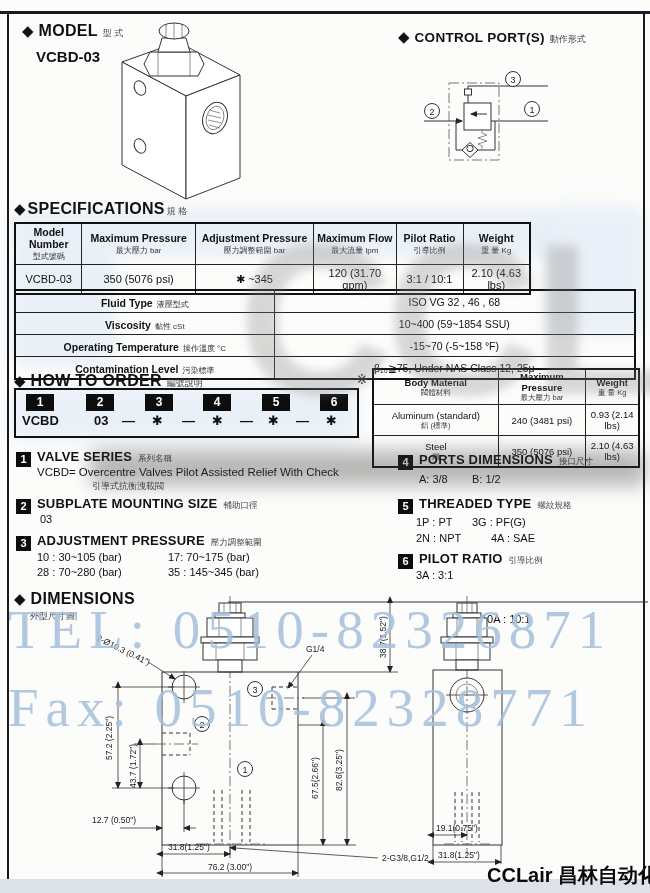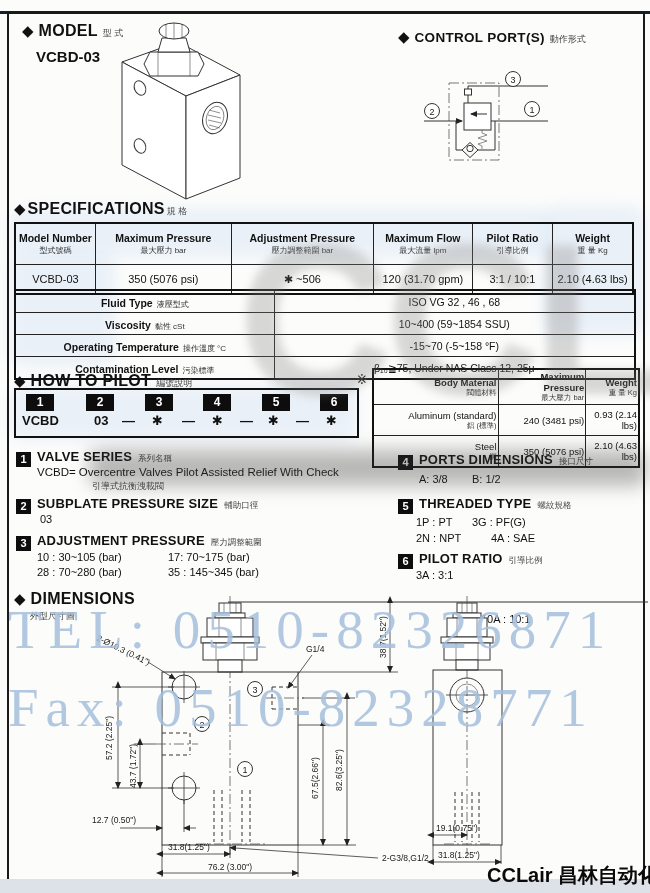--- a/index.html
+++ b/index.html
@@ -22,35 +22,35 @@
   
   .sec-h{position:absolute;z-index:3;display:flex;align-items:baseline;gap:5px;color:#111;white-space:nowrap;}
   .sec-h .dia{font-size:15px;}
   .sec-h .ttl{font-weight:bold;font-size:16px;letter-spacing:.3px;}
   .sec-h .cn{font-size:9px;color:#444;}
 
   .model-number{position:absolute;left:36px;top:48px;z-index:3;font-weight:bold;font-size:15px;color:#111;}
 
   
   table{border-collapse:collapse;z-index:3;position:absolute;background:transparent;}
-  .t1{left:14px;top:222px;width:620px;table-layout:fixed;border:2px solid #111;}
+  .t1{left:14px;top:222px;width:517px;table-layout:fixed;border:2px solid #111;}
   .t1 th,.t1 td{border:1px solid #222;padding:1px 2px;}
   .t1 th .en{font-weight:bold;font-size:10.5px;color:#111;}
   .t1 th .cn{font-weight:normal;font-size:8px;color:#333;margin-top:1px;}
   .t1 td{font-size:11px;text-align:center;height:26px;color:#111;}
   .t1 th{height:38px;text-align:center;vertical-align:middle;}
 
   .t2{left:14px;top:289px;width:622px;table-layout:fixed;border:2px solid #111;}
   .t2 td{border:1px solid #222;height:19px;text-align:center;color:#111;}
   .t2 .lbl .en{font-weight:bold;font-size:10.5px;margin-top:17px;}
   .t2 .lbl .cn{font-size:8px;color:#333;margin-left:4px;}
   .t2 .val{font-size:10.5px;}
 
   .bm{left:372px;top:368px;width:268px;table-layout:fixed;border:2px solid #111;}
-  .bm th,.bm td{border:1px solid #222;text-align:right;vertical-align:middle;color:#111;}
+  .bm th,.bm td{border:1px solid #222;text-align:center;vertical-align:middle;color:#111;}
   .bm th{height:28px;}
   .bm th .en{font-weight:bold;font-size:9.5px;}
   .bm th .cn{font-weight:normal;font-size:7.5px;color:#333;}
   .bm td{height:28px;font-size:9.5px;}
   .bm td .cn{font-size:7.5px;color:#333;}
 
   .note-mark{position:absolute;left:356px;top:371px;z-index:3;font-size:14px;color:#222;}
 
   
   .code-bar{position:absolute;left:14px;top:388px;width:341px;height:46px;border:2px solid #111;z-index:3;background:transparent;}
@@ -195,21 +195,21 @@
         <th>
             <div class="en">Weight</div>
             <div class="cn">重 量 Kg</div>
           </th>
       </tr>
     </thead>
     <tbody>
       <tr>
         <td>VCBD-03</td>
         <td>350 (5076 psi)</td>
-        <td>✱ ~506</td>
+        <td>✱ ~345</td>
         <td>120 (31.70 gpm)</td>
         <td>3:1 / 10:1</td>
         <td>2.10 (4.63 lbs)</td>
       </tr>
     </tbody>
   </table>
 
   <table class="t2">
     <colgroup>
         <col style="width:41.8%">
@@ -230,21 +230,21 @@
       </tr>
       <tr>
         <td class="lbl"><span class="en">Contamination Level</span><span class="cn">污染標準</span></td>
         <td class="val">β₁₀≧75, Under NAS Class 12, 25μ</td>
       </tr>
     </tbody>
   </table>
 
   <div class="sec-h" style="left:14px;top:372px;">
     <span class="dia">◆</span>
-    <span class="ttl">HOW TO  PILOT</span>
+    <span class="ttl">HOW TO  ORDER</span>
     <span class="cn">編號說明</span>
   </div>
   <div class="note-mark">※</div>
 
   <div class="code-bar">
     <span class="nb" style="left:10px;">1</span>
     <span class="nb" style="left:70px;">2</span>
     <span class="nb" style="left:129px;">3</span>
     <span class="nb" style="left:187px;">4</span>
     <span class="nb" style="left:246px;">5</span>
@@ -306,21 +306,21 @@
   <div class="item-h" style="left:16px;top:449px;">
     <span class="nbx">1</span>
     <span class="ttl">VALVE SERIES</span>
     <span class="cn">系列名稱</span>
   </div>
   <span class="opt" style="left:37px;top:466px;font-size:11.5px;">VCBD=  Overcentre Valves Pilot Assisted Relief With Check</span>
   <span class="opt-cn" style="left:92px;top:480px;">引導式抗衡洩載閥</span>
 
   <div class="item-h" style="left:16px;top:496px;">
     <span class="nbx">2</span>
-    <span class="ttl">SUBPLATE PRESSURE SIZE</span>
+    <span class="ttl">SUBPLATE MOUNTING SIZE</span>
     <span class="cn">輔助口徑</span>
   </div>
   <span class="opt" style="left:40px;top:513px;">03</span>
 
   <div class="item-h" style="left:16px;top:533px;">
     <span class="nbx">3</span>
     <span class="ttl">ADJUSTMENT PRESSURE</span>
     <span class="cn">壓力調整範圍</span>
   </div>
   <span class="opt" style="left:37px;top:551px;">10 : 30~105 (bar)</span>

